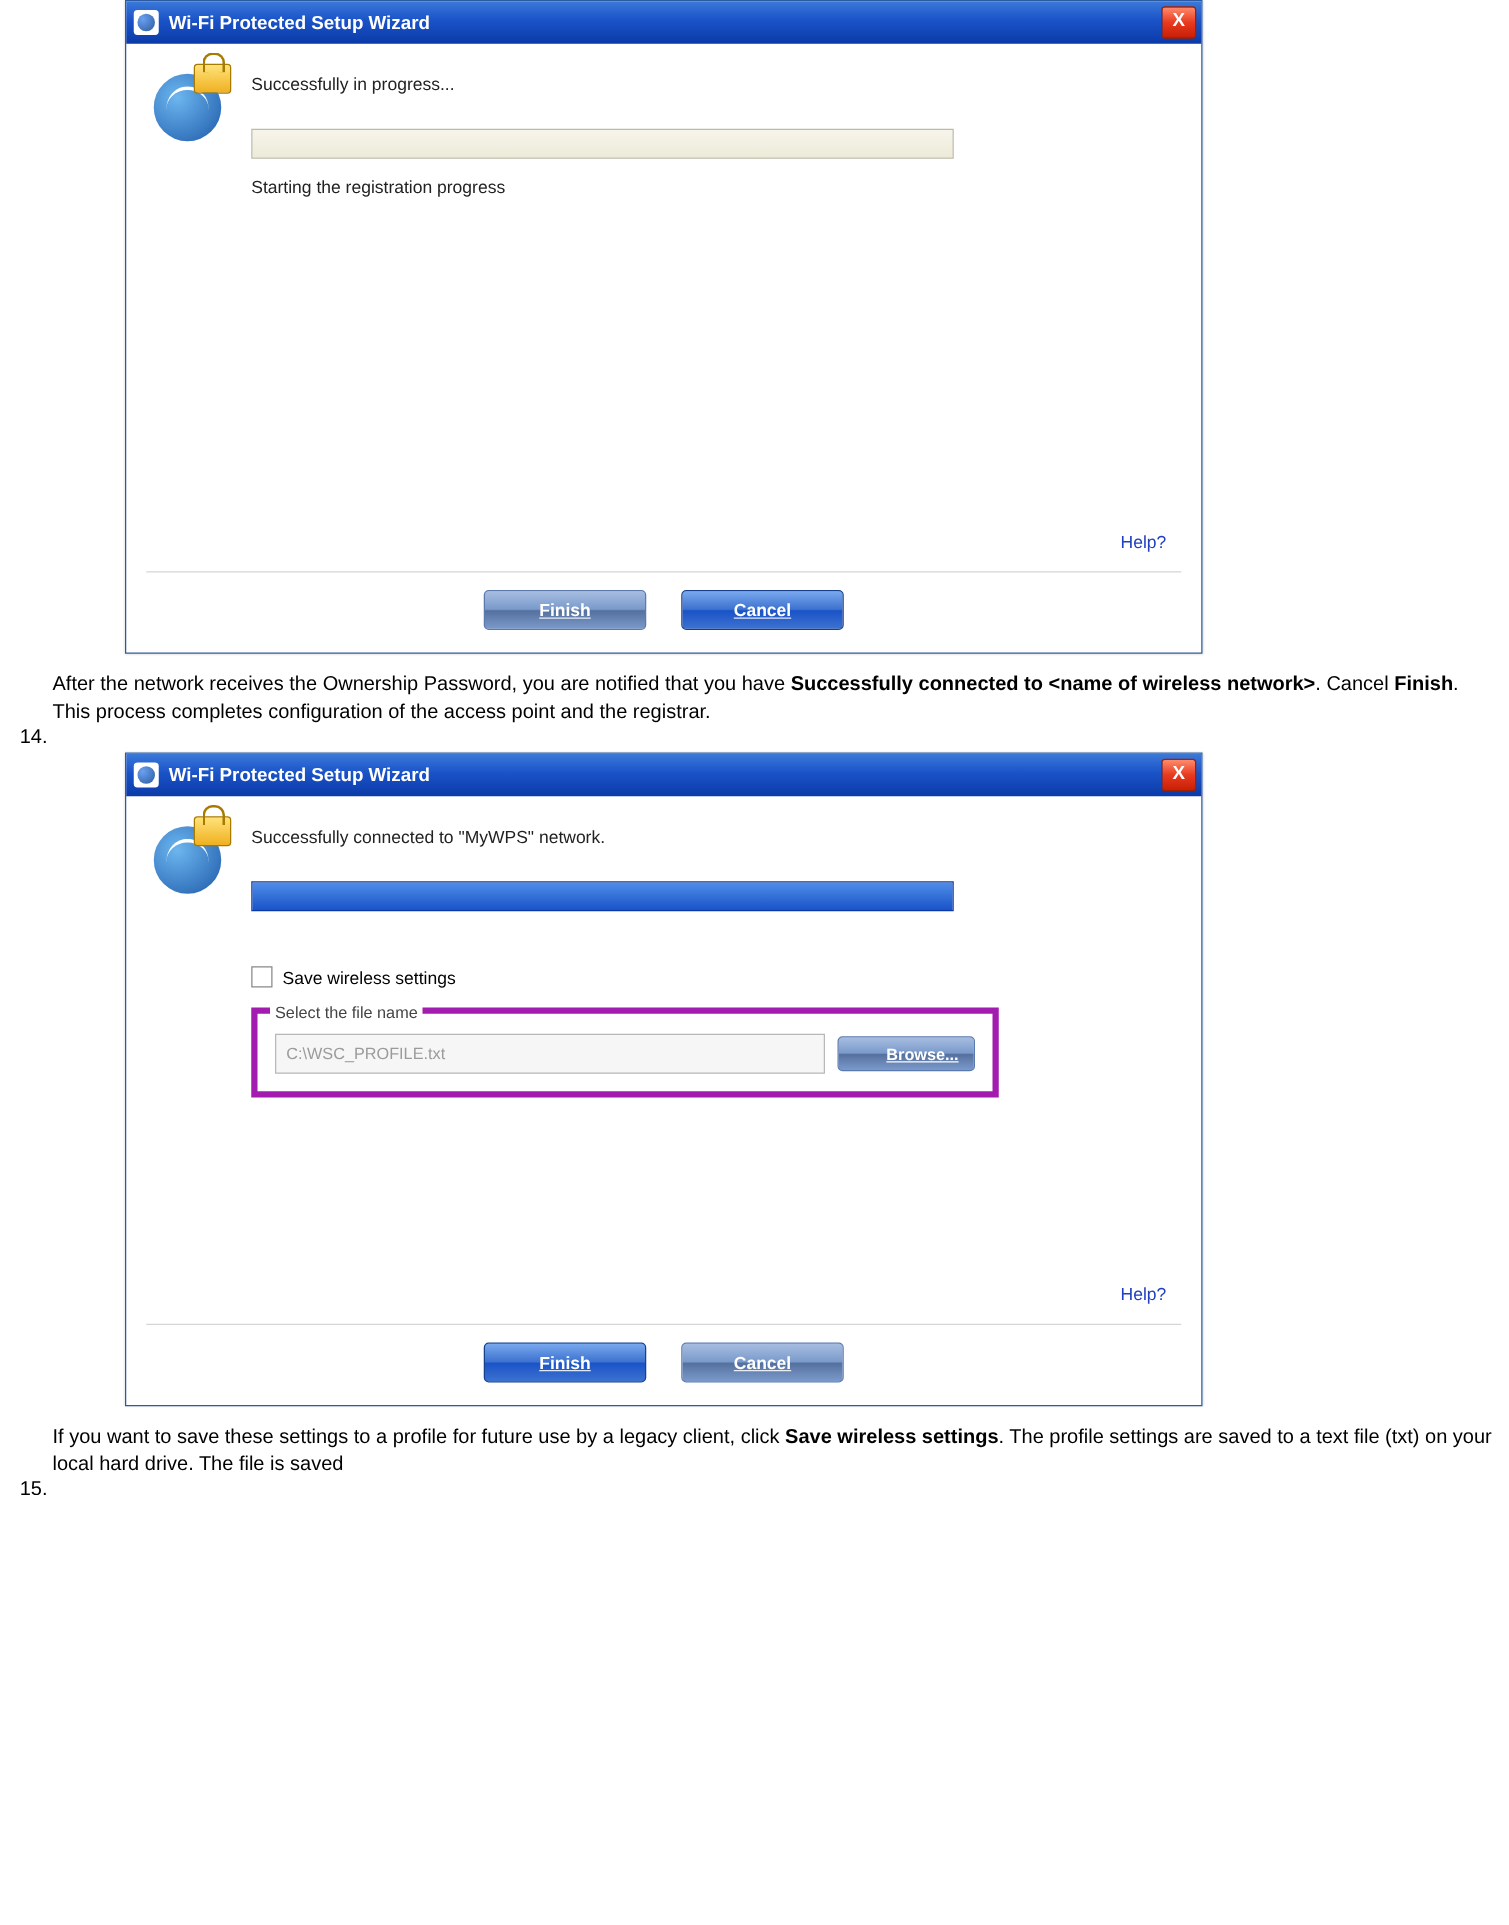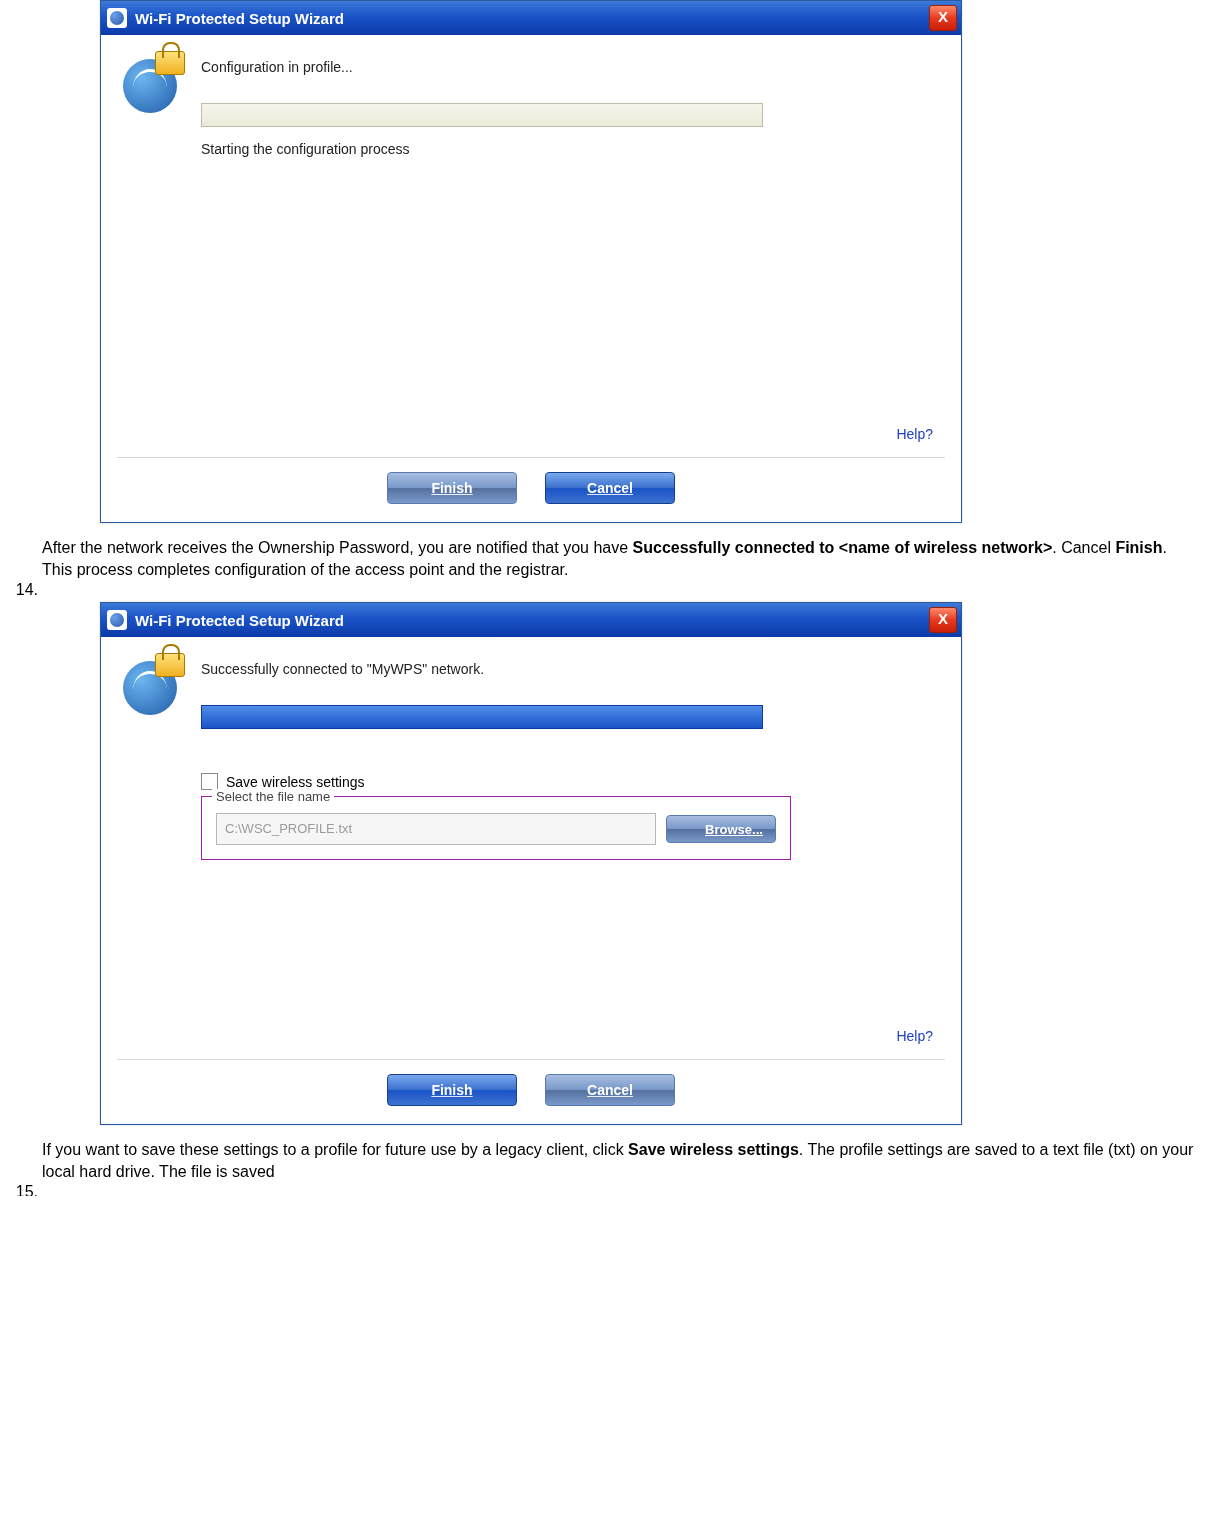--- a/index.html
+++ b/index.html
@@ -121,22 +121,22 @@
     border: 1px solid #0b3aa8;
   }
   .status-text { font-size: 14px; color:#222; margin-bottom: 40px; }
 
   .checkbox-row { display:flex; align-items:center; font-size:14px; margin-top: 44px; margin-bottom: 6px; }
   .checkbox-box {
     width:15px; height:15px; border:1px solid #888; background:#fff; margin-right:8px;
     display:inline-block; cursor:pointer;
   }
   .fieldset {
-    border:1px solid #a21caf; padding: 14px 14px; width: 560px;
-    margin-top: 6px;
+    border:5px solid #a21caf; padding: 14px 14px; width: 560px;
+    margin-top: 16px;
   }
   .fieldset-legend {
     font-size:13px; color:#444; background:#fff; padding:0 4px;
     position:relative; top:-24px; left:-4px; display:inline-block;
   }
   .fieldset-inner { margin-top:-16px; display:flex; gap:10px; align-items:center; }
   .file-input {
     flex:1; height:26px; border:1px solid #b8b8b8;
     background:#f6f6f6; color:#9b9b9b; font-size:13px;
     padding: 2px 8px; line-height:26px;
@@ -191,23 +191,23 @@
         <span class="app-icon"></span>
         <span class="title-text">Wi-Fi Protected Setup Wizard</span>
         <span class="close-btn">X</span>
       </div>
       <div class="dialog-body">
         <div class="side-icon">
           <div class="wifi"></div>
             <div class="lock"></div>
         </div>
         <div class="content-col">
-          <div class="msg">Configuration in profile...</div>
+          <div class="msg">Successfully in progress...</div>
           <div class="progress-bar"></div>
-          <div class="status-text">Starting the configuration process</div>
+          <div class="status-text">Starting the registration progress</div>
         </div>
       </div>
       <div class="help-row">
         <span class="help-link">Help?</span>
       </div>
       <div class="sep"></div>
       <div class="button-row">
         <button class="xp-btn">Finish</button>
         <button class="xp-btn primary">Cancel</button>
       </div>

